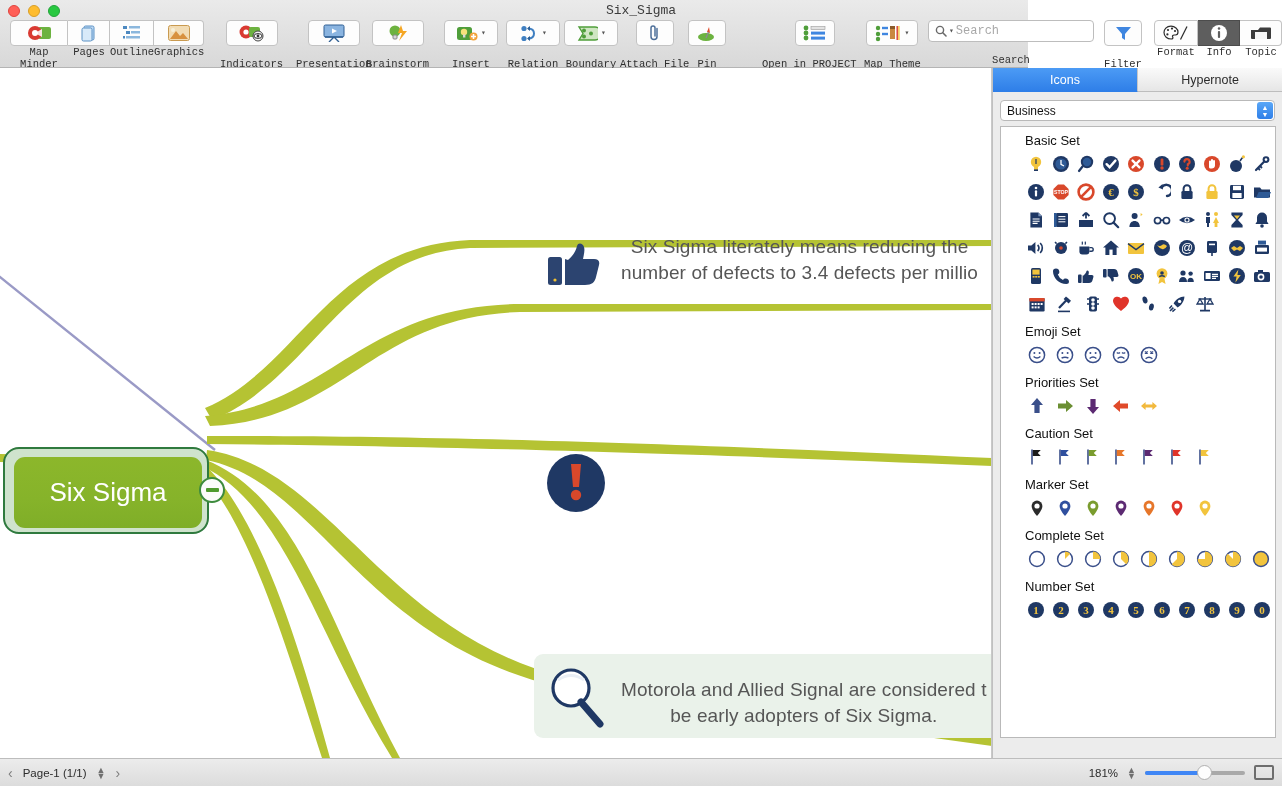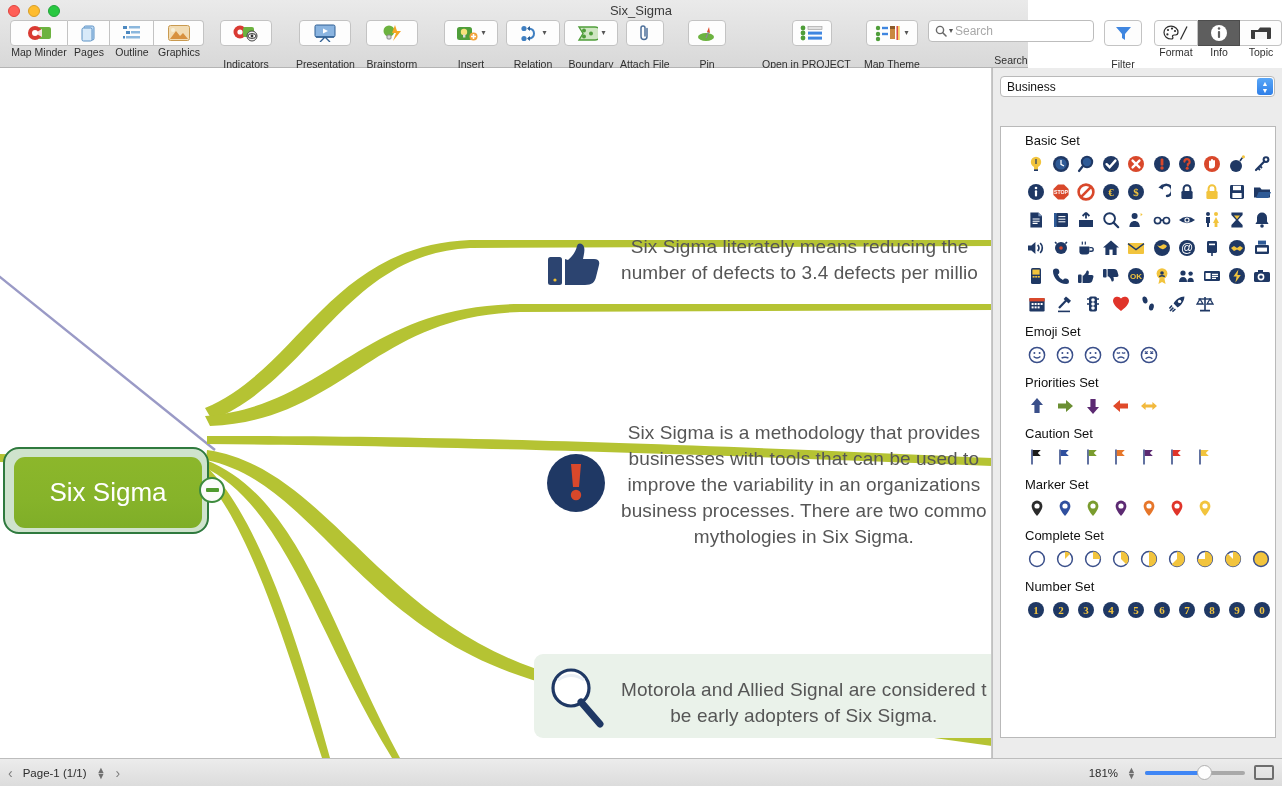--- a/index.html
+++ b/index.html
@@ -9,20 +9,21 @@
     background: #ffffff;
     -webkit-font-smoothing: antialiased;
   }
   .app { position: relative; width: 1282px; height: 786px; }
 
   
   .titlebar {
     position: absolute; left: 0; top: 0; width: 1028px; height: 68px;
     background: linear-gradient(to bottom, #eaeaea 0%, #d8d8d8 100%);
     border-bottom: 1px solid #b4b4b4;
+    font-family: Liberation Mono, monospace;
   }
   .traffic { position: absolute; left: 8px; top: 5px; display: flex; gap: 8px; }
   .light { width: 12px; height: 12px; border-radius: 50%; display: block; }
   .light.red { background: #ff5f57; border: 1px solid #e0443e; }
   .light.yellow { background: #febc2e; border: 1px solid #d89e27; }
   .light.green { background: #28c840; border: 1px solid #23a33a; }
   .win-title {
     position: absolute; left: 0; top: 3px; width: 1282px; text-align: center;
     font-size: 13px; color: #3b3b3b;
   }
@@ -457,25 +458,20 @@
     <div class="topic-text" style="left:621px;top:166px;">Six Sigma literately means reducing the
 number of defects to 3.4 defects per millio</div>
 
     <div style="position:absolute;left:546px;top:385px;">
       <svg width="60" height="60" viewBox="0 0 60 60">
         <circle cx="30" cy="30" r="29" fill="#1f3864"></circle>
         <path d="M25 11 h10 l-2 23 h-6 z" fill="#d9482b"></path>
         <circle cx="30" cy="42" r="5.2" fill="#d9482b"></circle>
       </svg>
     </div>
-    <div class="topic-text" style="left:621px;top:352px;">Six Sigma is a methodology that provides
-businesses with tools that can be used to
-improve the variability in an organizations
-business processes. There are two commo
-mythologies in Six Sigma.</div>
 
     <div style="position:absolute;left:546px;top:598px;">
       <svg width="60" height="62" viewBox="0 0 60 62">
         <circle cx="25" cy="22" r="18" fill="#ffffff" stroke="#1f3864" stroke-width="3.2"></circle>
         <path d="M35 36 L54 58" stroke="#1f3864" stroke-width="7" stroke-linecap="round"></path>
         <path d="M12 14 q13 -9 26 0" stroke="#e9eef5" stroke-width="3" fill="none"></path>
       </svg>
     </div>
     <div class="topic-text" style="left:621px;top:609px;">Motorola and Allied Signal are considered t
 be early adopters of Six Sigma.</div>
@@ -486,20 +482,24 @@
       </div>
     </div>
     <div class="collapse">
         <i></i>
       </div>
 
   </div>
   <div class="canvas-right-edge"></div>
 
   <div class="panel">
+    <div class="tabs">
+      <div class="tab active">Icons</div>
+      <div class="tab">Hypernote</div>
+    </div>
 
     <div class="selectwrap">
       <div class="selectbox">Business</div>
       <div class="stepper">
           <span>▲</span>
           <span>▼</span>
         </div>
     </div>
 
     <div class="iconpane">

